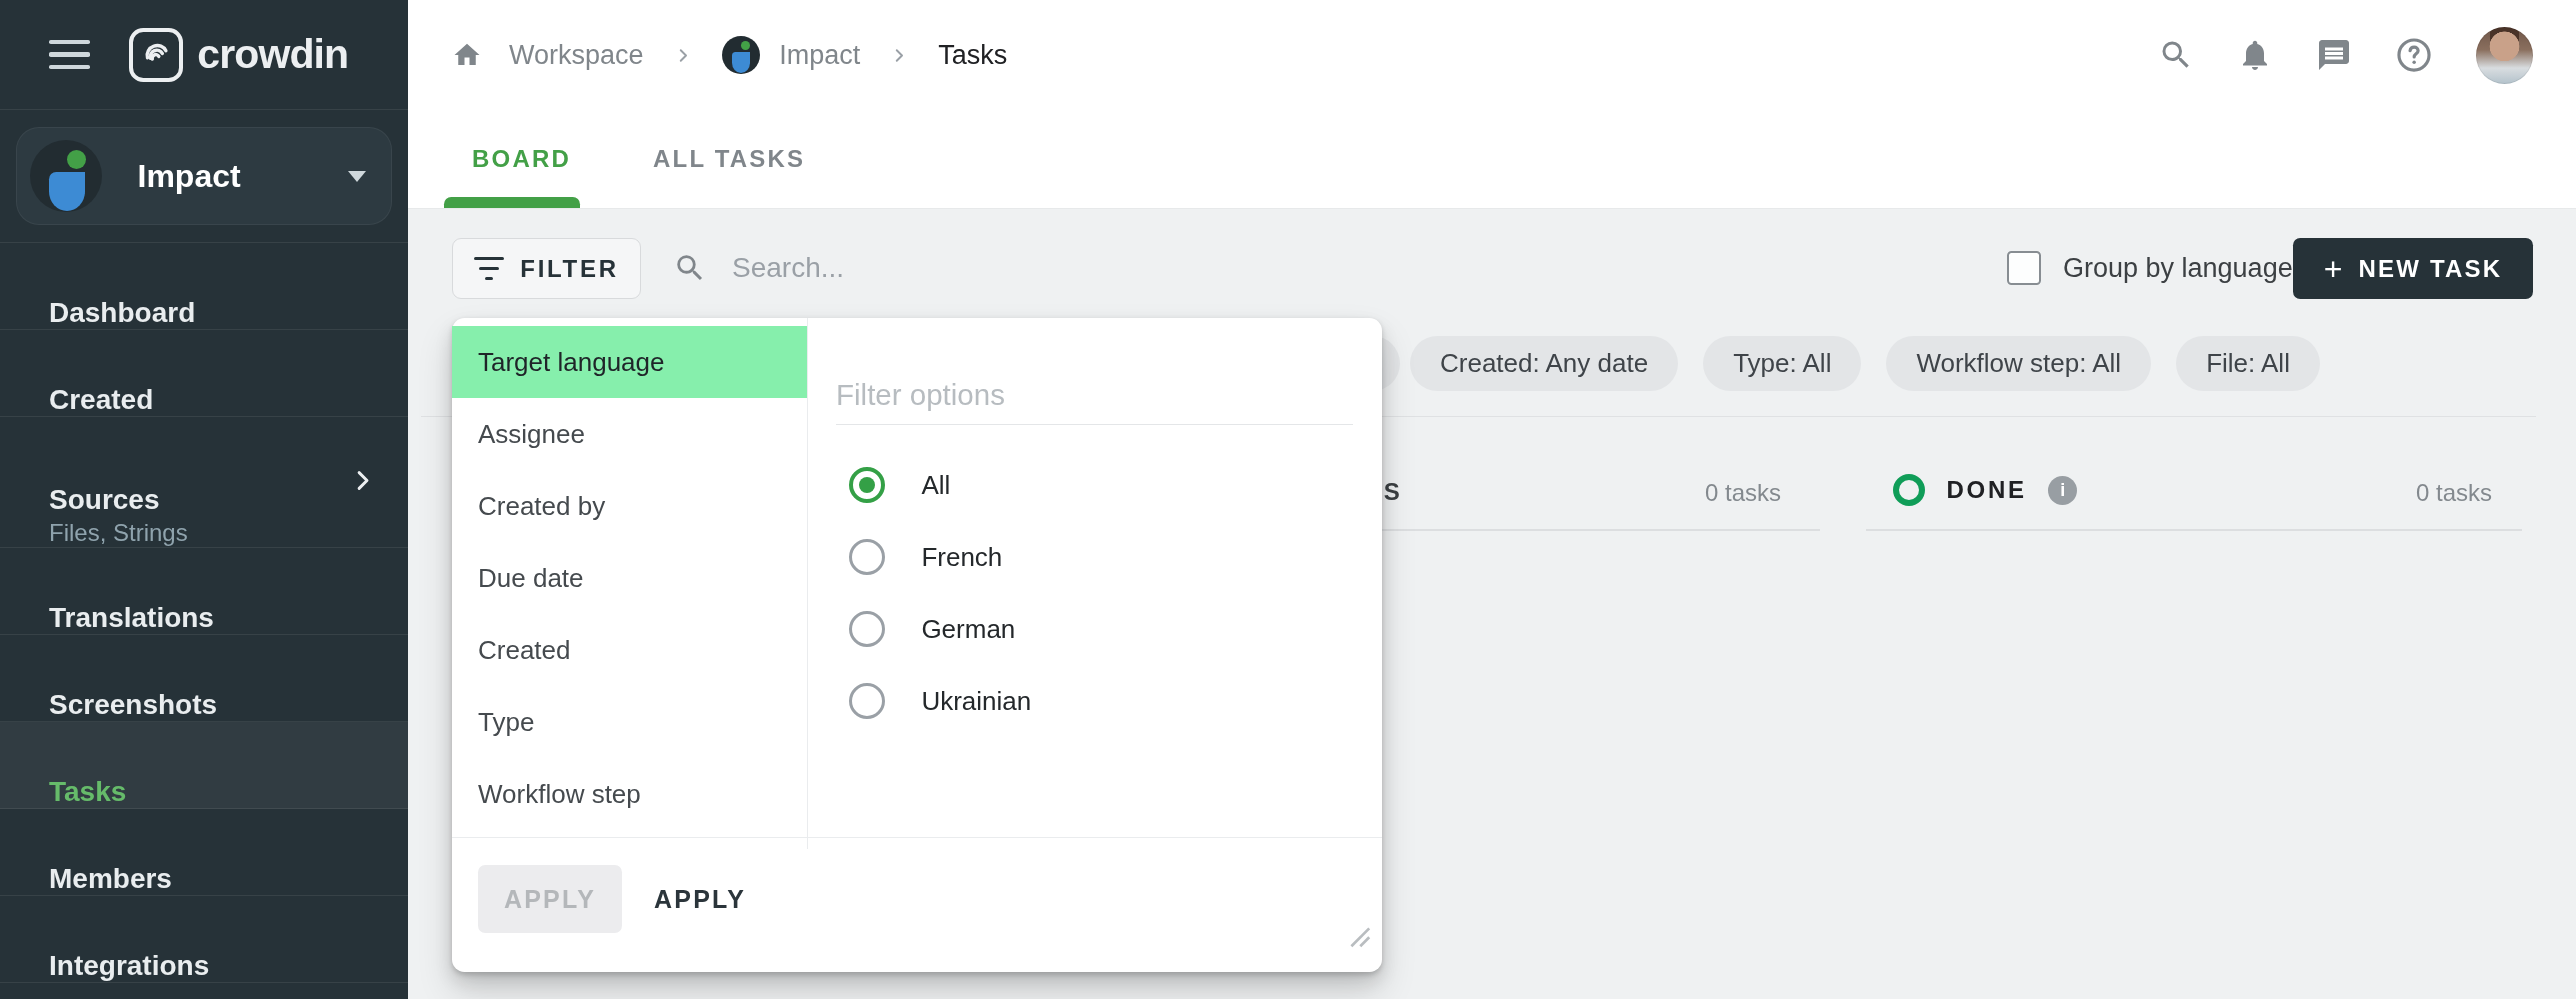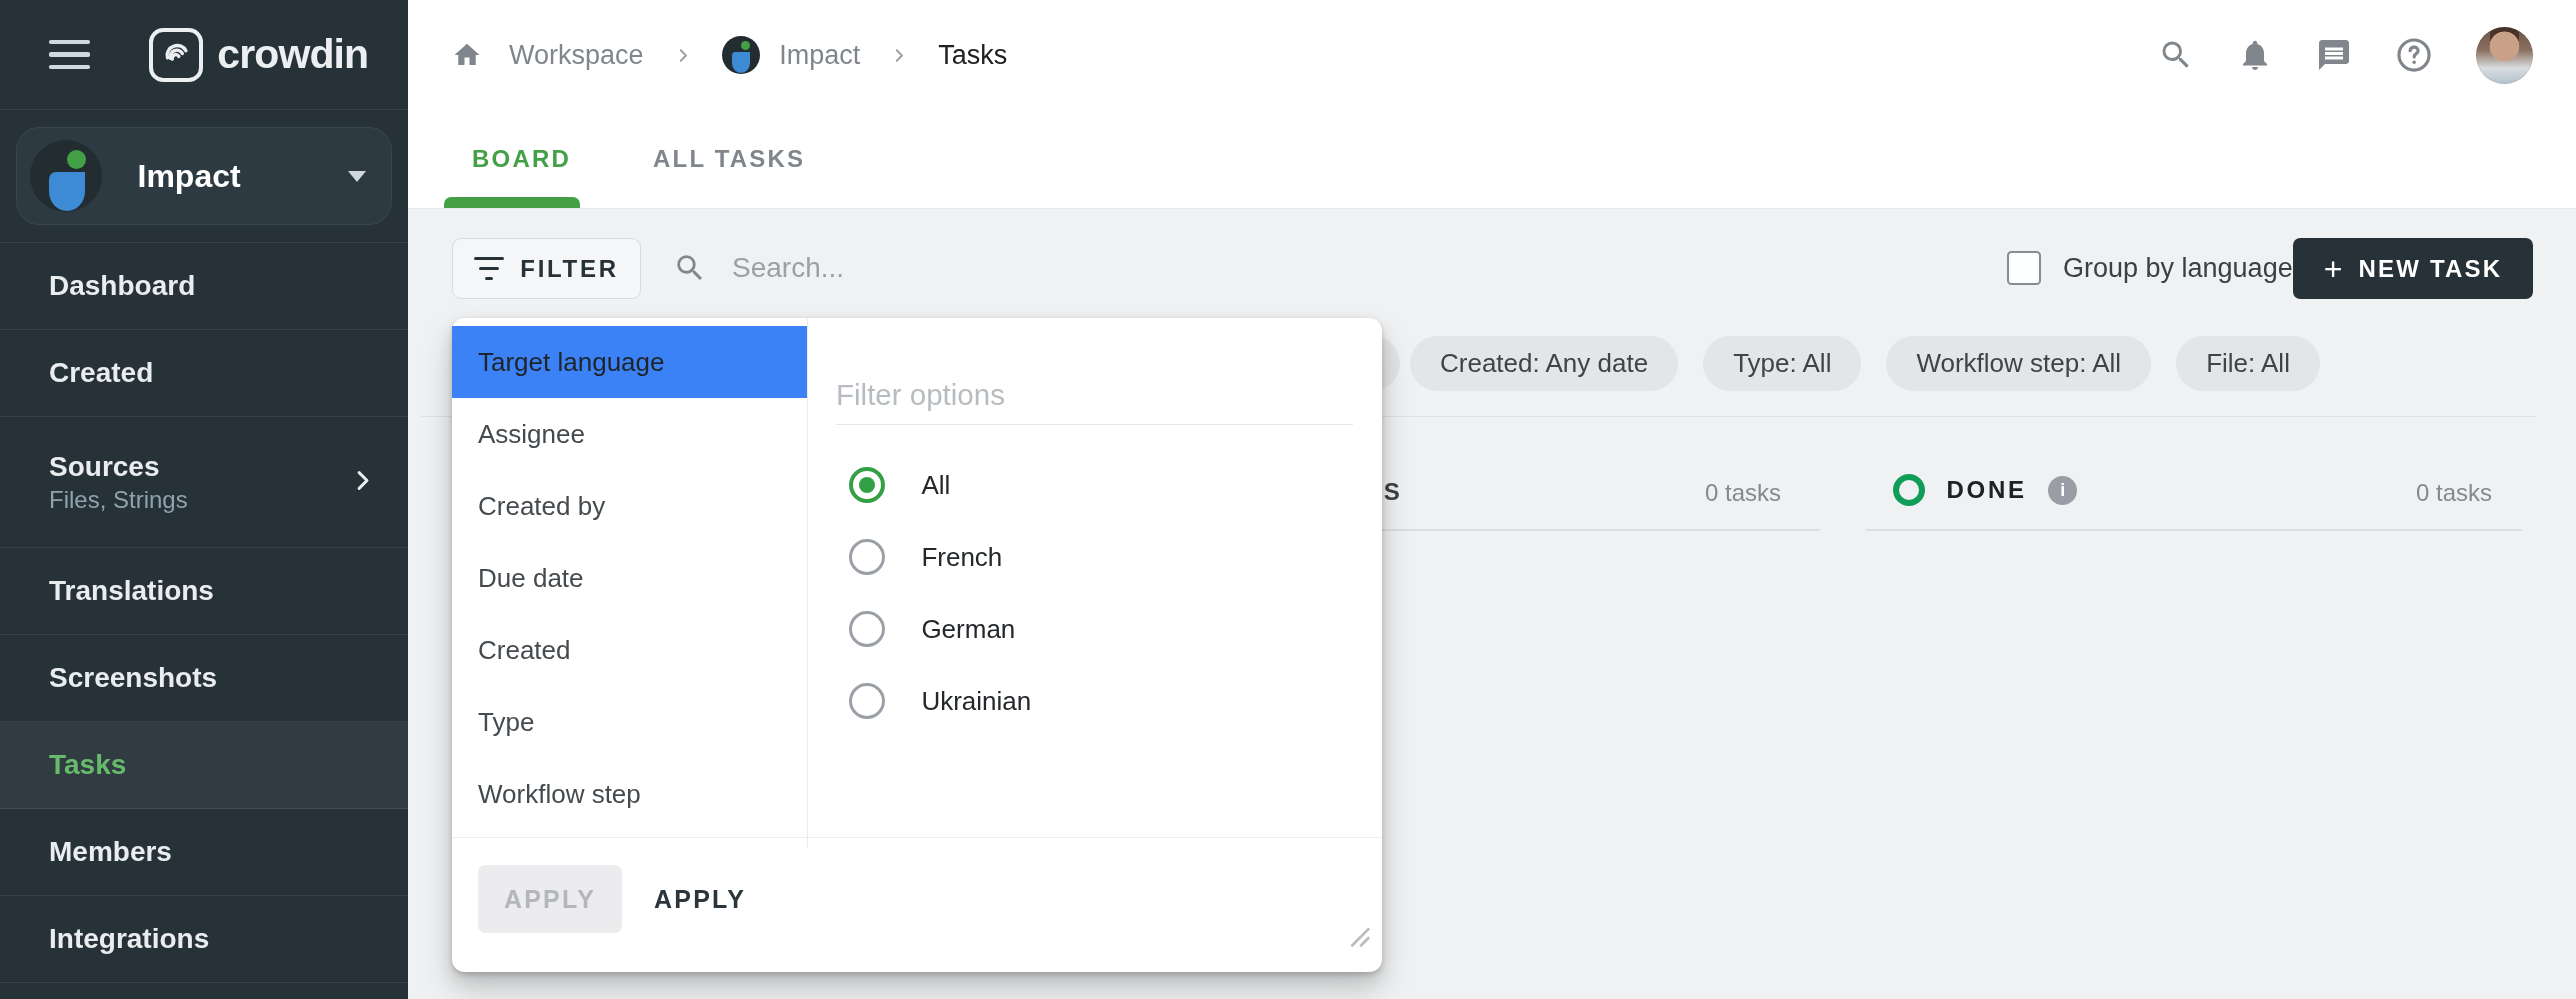--- a/index.html
+++ b/index.html
@@ -4,34 +4,34 @@
 <style>
   * { margin:0; padding:0; box-sizing:border-box; }
   html,body { width:2576px; height:999px; overflow:hidden; }
   body { font-family:"Liberation Sans", sans-serif; background:#eff1f2; position:relative; }
 
   
   .sidebar { position:absolute; left:0; top:0; width:408px; height:999px; background:#263238; z-index:40; }
   .side-top { height:110px; display:flex; align-items:center; padding-left:49px; border-bottom:0.9px solid rgba(255,255,255,.08); }
   .hamburger { width:41px; display:flex; flex-direction:column; gap:8px; cursor:pointer; }
   .hamburger span { display:block; height:4.5px; background:#cfd8dc; border-radius:1.8px; }
-  .logo-wrap { display:flex; align-items:center; gap:14.3px; margin-left:59px; }
+  .logo-wrap { display:flex; align-items:center; gap:14.3px; margin-left:39px; }
   .logo-badge { width:54px; height:54px; border:4.5px solid #eceff1; border-radius:14.3px; display:flex; align-items:center; justify-content:center; }
   .logo-word { color:#eceff1; font-size:41px; font-weight:700; letter-spacing:-0.9px; }
 
   .project-pill { position:absolute; left:16px; top:127px; width:376px; height:98px; background:#2d3a41; border:0.9px solid rgba(255,255,255,.06); border-radius:23px; display:flex; align-items:center; cursor:pointer; }
   .project-avatar { position:relative; width:72px; height:72px; border-radius:50%; background:#222c31; margin-left:12.5px; overflow:hidden; }
   .pa-dot { position:absolute; left:37px; top:9.8px; width:19px; height:19px; border-radius:50%; background:#43a047; }
   .pa-drop-dark { position:absolute; left:36px; top:32px; width:19.7px; height:21.5px; background:#2a5d9e; }
   .pa-drop { position:absolute; left:19.7px; top:32px; width:36px; height:39px; background:#3d8bd4; border-radius:7.2px 0 50% 50%; }
   .project-name { color:#ffffff; font-size:32px; font-weight:600; margin-left:36px; flex:1; }
   .caret-down { width:0; height:0; border-left:9.8px solid transparent; border-right:9.8px solid transparent; border-top:11.6px solid #cfd8dc; margin-right:25px; }
 
   .side-nav { position:absolute; left:0; top:242px; width:408px; border-top:0.9px solid rgba(255,255,255,.08); }
-  .nav-item { position:relative; height:87px; display:flex; flex-direction:column; justify-content:center; padding-left:49px; border-bottom:0.9px solid rgba(255,255,255,.08); cursor:pointer; }
+  .nav-item { position:relative; height:87px; display:flex; flex-direction:column; justify-content:flex-end; padding-left:49px; border-bottom:0.9px solid rgba(255,255,255,.08); cursor:pointer; }
   .nav-item.tall { height:131px; }
   .nav-label { color:#e9edef; font-size:28px; font-weight:600; }
   .nav-sub { color:#8fa3ad; font-size:24px; margin-top:3px; }
   .nav-item.active { background:rgba(255,255,255,.05); }
   .nav-item.active .nav-label { color:#66bb6a; }
   .nav-chevron { position:absolute; right:32px; top:50%; transform:translateY(-50%); color:#eceff1; }
 
   
   .main { position:absolute; left:408px; top:0; width:2168px; height:941px; }
   .main-header { position:relative; height:209px; background:#ffffff; border-bottom:0.9px solid #e7e9ea; }
@@ -95,21 +95,21 @@
   .info-icon { width:29px; height:29px; border-radius:50%; background:#989ea3; color:#ffffff; font-size:18px; font-weight:700; display:flex; align-items:center; justify-content:center; cursor:pointer; }
   .board-col2-count { position:absolute; right:84px; top:479px; font-size:24px; color:#83898e; z-index:2; }
   .board-col2-line { position:absolute; left:1458px; right:54px; top:529px; height:1.8px; background:#dcdee0; z-index:2; }
 
   
   .filter-panel { position:absolute; left:44px; top:318px; width:930px; height:654px; background:#ffffff; border-radius:12.5px; z-index:20;
     box-shadow: 0 2.7px 5.4px rgba(0,0,0,.16), 0 9px 18px rgba(0,0,0,.12), 0 19.7px 36px rgba(0,0,0,.14); }
   .panel-body { display:flex; height:531px; }
   .panel-menu { width:356px; border-right:0.9px solid #eaecee; padding-top:8px; }
   .menu-item { height:72px; display:flex; align-items:center; padding-left:26px; font-size:26px; color:#454a4e; cursor:pointer; }
-  .menu-item.selected { background:#3b82f6; color:#1f2428; }
+  .menu-item.selected { background:#86efac; color:#1f2428; }
   .panel-options { flex:1; padding:0 29.5px 0 28px; }
   .options-input { display:block; width:100%; margin-top:48px; height:59px; border:none; outline:none; background:transparent; border-bottom:1.8px solid #e4e6e8; font-size:29.5px; color:#202124; font-family:"Liberation Sans", sans-serif; }
   .options-input::placeholder { color:#b7bcc0; }
   .radio-list { margin-top:24px; }
   .radio-row { height:72px; display:flex; align-items:center; gap:36px; padding-left:13.4px; cursor:pointer; }
   .radio { width:36px; height:36px; border-radius:50%; flex:0 0 auto; position:relative; }
   .radio.off { border:3.6px solid #9aa0a6; }
   .radio.on { border:4.5px solid #34a046; }
   .radio.on::after { content:""; position:absolute; left:50%; top:50%; transform:translate(-50%,-50%); width:16px; height:16px; border-radius:50%; background:#34a046; }
   .radio-label { font-size:26px; color:#24282b; }

